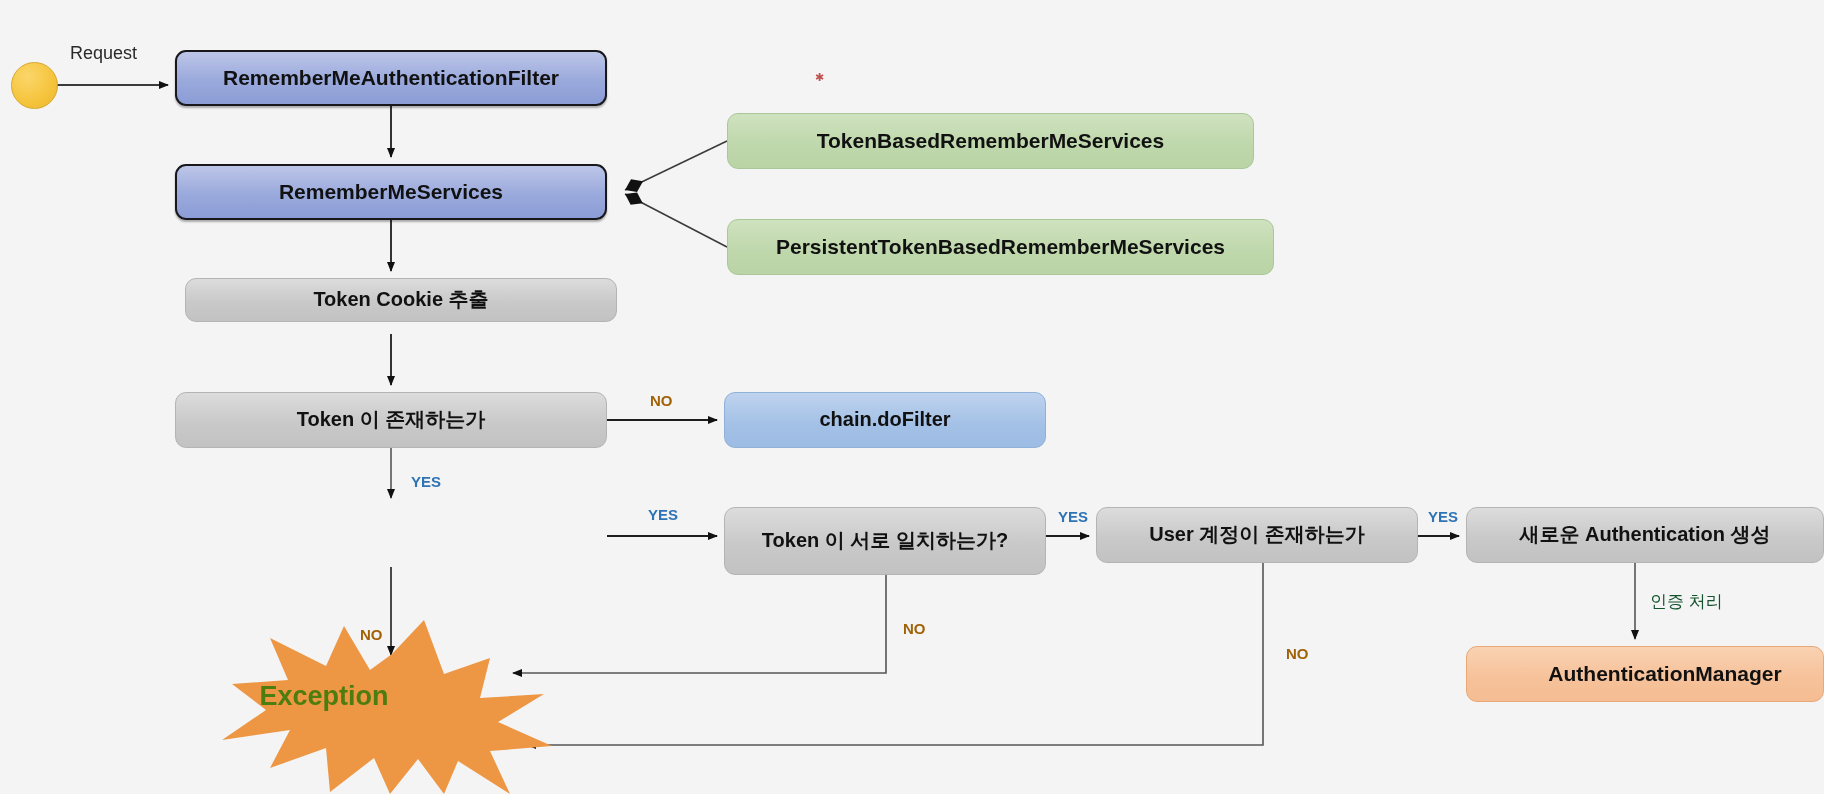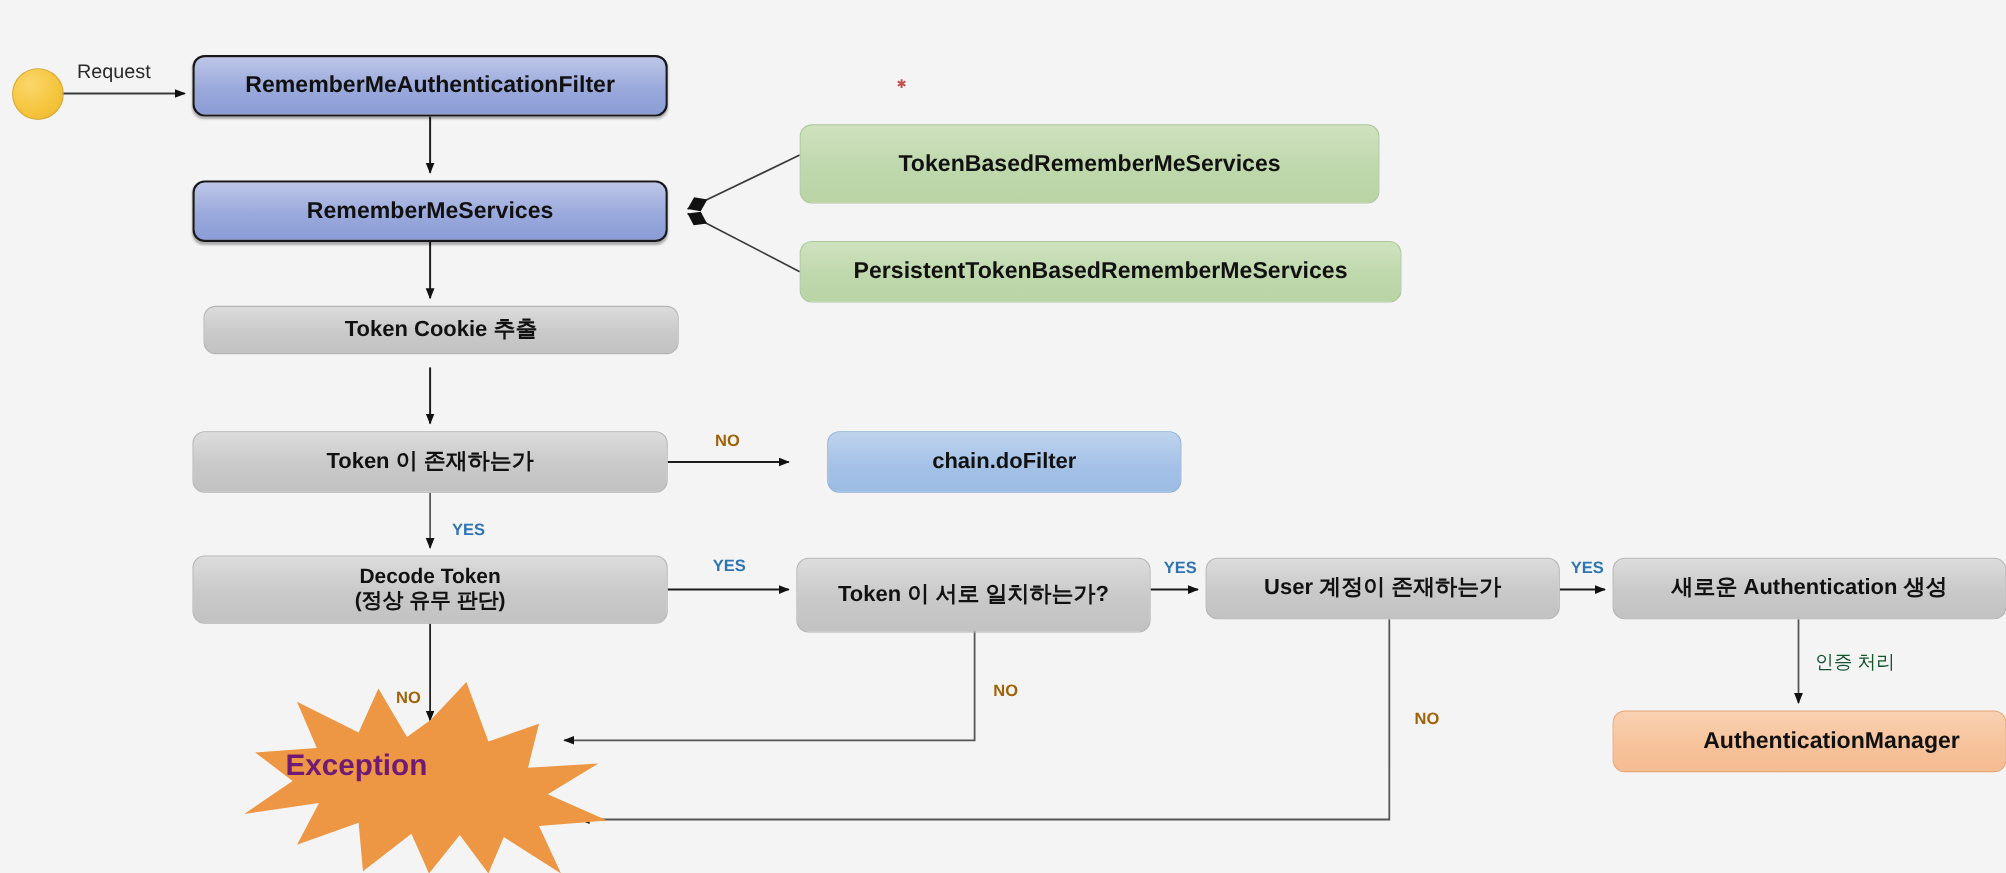--- a/index.html
+++ b/index.html
@@ -80,35 +80,34 @@
     font-size: 15px;
     z-index: 4;
     white-space: nowrap;
   }
   .label-yes { color: #2e74b5; }
   .label-no  { color: #a16207; }
   .label-plain {
     color: #2a2a2a;
     font-weight: normal;
     font-size: 18px;
-    margin-top: 12px;
   }
   .label-ko {
     color: #14532d;
     font-weight: normal;
     font-size: 17px;
   }
   .burst-wrap {
     position: absolute;
     z-index: 2;
   }
   .burst-text {
     position: absolute;
     z-index: 5;
-    color: #701a75;
+    color: #4d7c0f;
     font-weight: bold;
     font-size: 27px;
     white-space: nowrap;
   }
   .speck {
     position: absolute;
     width: 7px;
     height: 7px;
     z-index: 4;
     color: #c0504d;
@@ -170,32 +169,30 @@
     <svg width="330" height="176" viewBox="0 0 330 176" xmlns="http://www.w3.org/2000/svg">
       <polygon fill="#ed9644" points="202,2 222,56 268,40 258,80 322,76 276,104 330,128 268,133 288,176 236,143 222,176 196,141 168,176 152,140 108,174 104,130 48,150 68,112 0,122 44,92 10,66 66,62 48,20 104,48 122,8 148,52 170,36"></polygon>
     </svg>
   </div>
   <div class="burst-text" style="left:324px; top:696px; transform:translate(-50%,-50%);">Exception</div>
 
   <div class="node node-blue" style="left:175px; top:50px; width:432px; height:56px;">RememberMeAuthenticationFilter</div>
 
   <div class="node node-blue" style="left:175px; top:164px; width:432px; height:56px;">RememberMeServices</div>
 
-  <div class="node node-green" style="left:727px; top:113px; width:527px; height:72px;">TokenBasedRememberMeServices</div>
+  <div class="node node-green" style="left:727px; top:113px; width:527px; height:56px;">TokenBasedRememberMeServices</div>
 
   <div class="node node-green" style="left:727px; top:219px; width:547px; height:56px;">PersistentTokenBasedRememberMeServices</div>
 
   <div class="node node-gray" style="left:185px; top:278px; width:432px; height:44px;">Token Cookie 추출</div>
 
   <div class="node node-gray" style="left:175px; top:392px; width:432px; height:56px;">Token 이 존재하는가</div>
 
-  <div class="node node-lightblue" style="left:724px; top:392px; width:322px; height:56px;margin-left:28px;">chain.doFilter</div>
-
-  <div class="node node-gray two-line" style="left:175px; top:505px; width:432px; height:62px; white-space:pre-line;">Decode Token
-(정상 유무 판단)</div>
+  <div class="node node-lightblue" style="left:724px; top:392px; width:322px; height:56px;">chain.doFilter</div>
+
 
   <div class="node node-gray" style="left:724px; top:507px; width:322px; height:68px;">Token 이 서로 일치하는가?</div>
 
   <div class="node node-gray" style="left:1096px; top:507px; width:322px; height:56px;">User 계정이 존재하는가</div>
 
   <div class="node node-gray" style="left:1466px; top:507px; width:358px; height:56px;">새로운 Authentication 생성</div>
 
   <div class="node node-orange" style="left:1466px; top:646px; width:358px; height:56px;">AuthenticationManager</div>
 
   <div class="edge-label label-plain" style="left:70px; top:43px;">Request</div>

